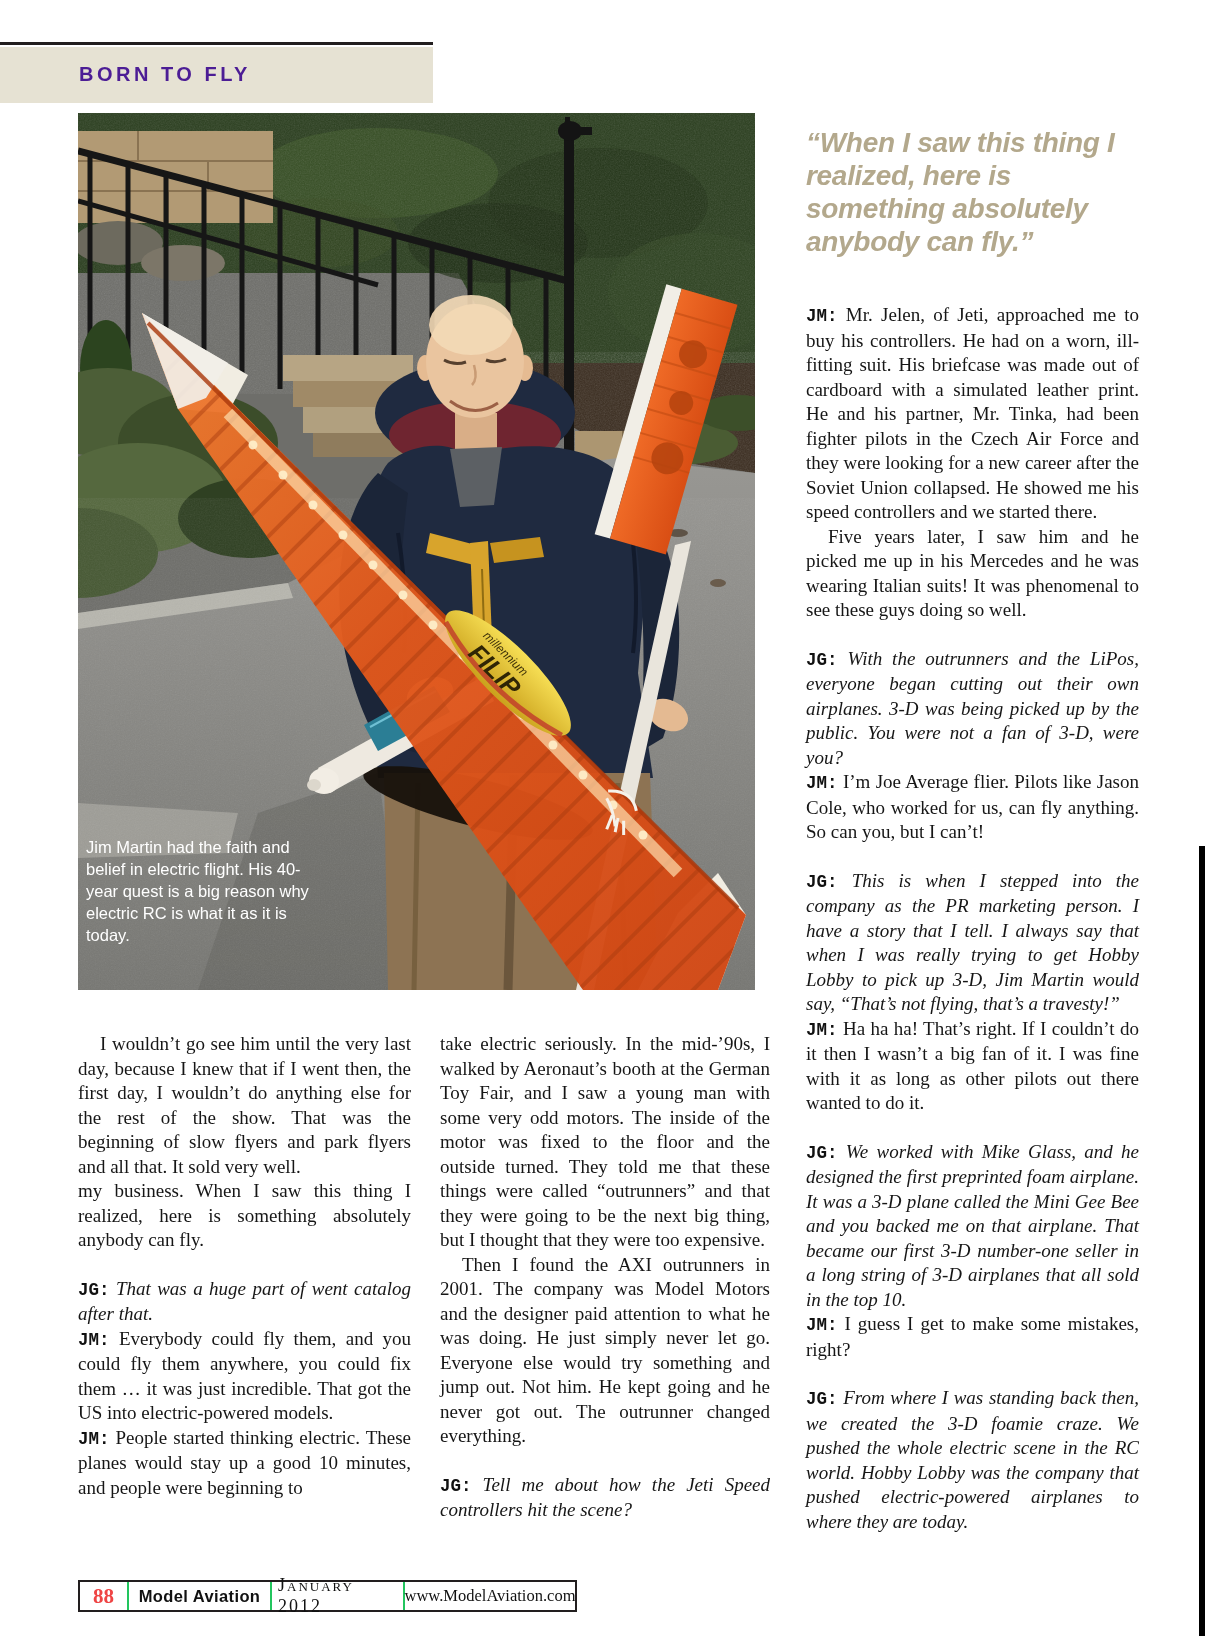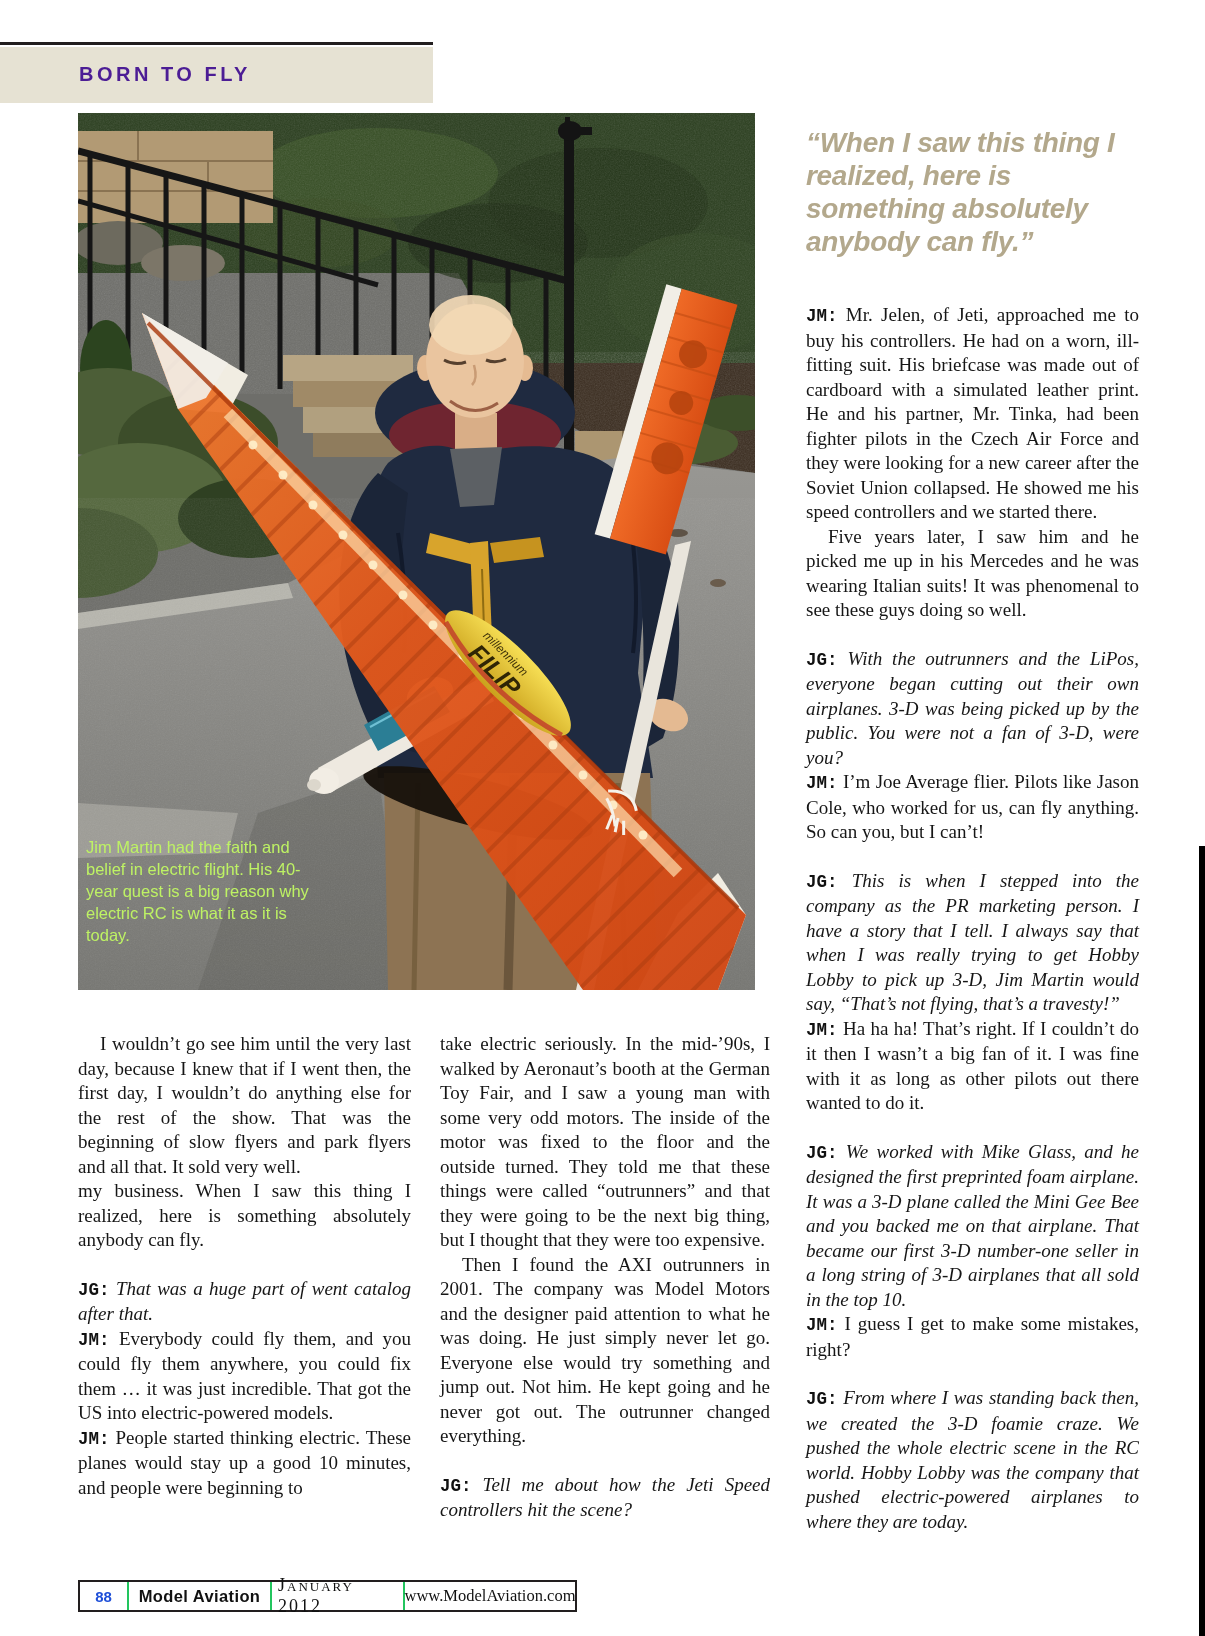--- a/index.html
+++ b/index.html
@@ -7,21 +7,21 @@
         font-family:"Liberation Serif",serif;}
 
   .topline{position:absolute;left:0;top:42px;width:433px;height:3px;background:#221e1f;}
   .kicker{position:absolute;left:0;top:47px;width:433px;height:56px;background:#e6e2d3;}
   .kicker-label{position:absolute;left:79px;top:16px;font-family:"Liberation Sans",sans-serif;
         font-weight:bold;font-size:20px;letter-spacing:3.5px;color:#4c1d95;}
 
   .photo{position:absolute;left:78px;top:113px;width:677px;height:877px;overflow:hidden;background:#6e6e6a;}
   .photo svg{display:block;}
   .caption{position:absolute;left:8px;top:724px;width:238px;font-family:"Liberation Sans",sans-serif;
-        font-size:16.5px;line-height:1.33;color:#bef264;}
+        font-size:16.5px;line-height:1.33;color:#ffffff;}
 
   .pull-quote{position:absolute;left:806px;top:126px;width:310px;font-family:"Liberation Sans",sans-serif;
         font-style:italic;font-weight:bold;font-size:28px;line-height:33px;color:#b3a88c;letter-spacing:-0.3px;}
 
   .col{position:absolute;}
   .col-left{left:78px;top:1032px;width:333px;}
   .col-mid{left:440px;top:1032px;width:330px;}
   .col-right{left:806px;top:303px;width:333px;}
 
   .para{margin:0;font-size:19px;line-height:24.5px;text-align:justify;color:#161616;}
@@ -29,21 +29,21 @@
   .para.ind{text-indent:22px;}
   .para.ital span{font-style:italic;}
   .spk{font-family:Liberation Mono, monospace;font-weight:bold;font-size:17.5px;color:#111;}
 
   .black-strip{position:absolute;left:1199px;top:846px;width:6px;height:790px;background:#000;}
 
   .footer{position:absolute;left:78px;top:1580px;height:28px;display:flex;align-items:stretch;
         border:2px solid #221e1f;box-sizing:content-box;background:#fff;}
   .fcell{display:flex;align-items:center;justify-content:center;padding:0 6px;box-sizing:border-box;}
   .fcell + .fcell{border-left:2px solid #22c55e;}
-  .f-num{width:47px;font-family:Liberation Sans, sans-serif;font-weight:bold;font-size:15px;color:#1d4ed8;}
+  .f-num{width:47px;font-family:Liberation Serif, serif;font-weight:bold;font-size:21px;color:#ef4444;}
   .f-mag{width:143px;font-family:"Liberation Sans",sans-serif;font-weight:bold;font-size:16.5px;letter-spacing:.4px;color:#111;}
   .f-date{width:133px;font-family:"Liberation Serif",serif;font-variant:small-caps;font-size:18px;letter-spacing:2px;color:#111;}
   .f-url{width:172px;font-family:"Liberation Serif",serif;font-size:16.5px;color:#111;}
 </style>
 </head>
 <body>
 
 <div id="page">
 
   <div class="topline"></div>

